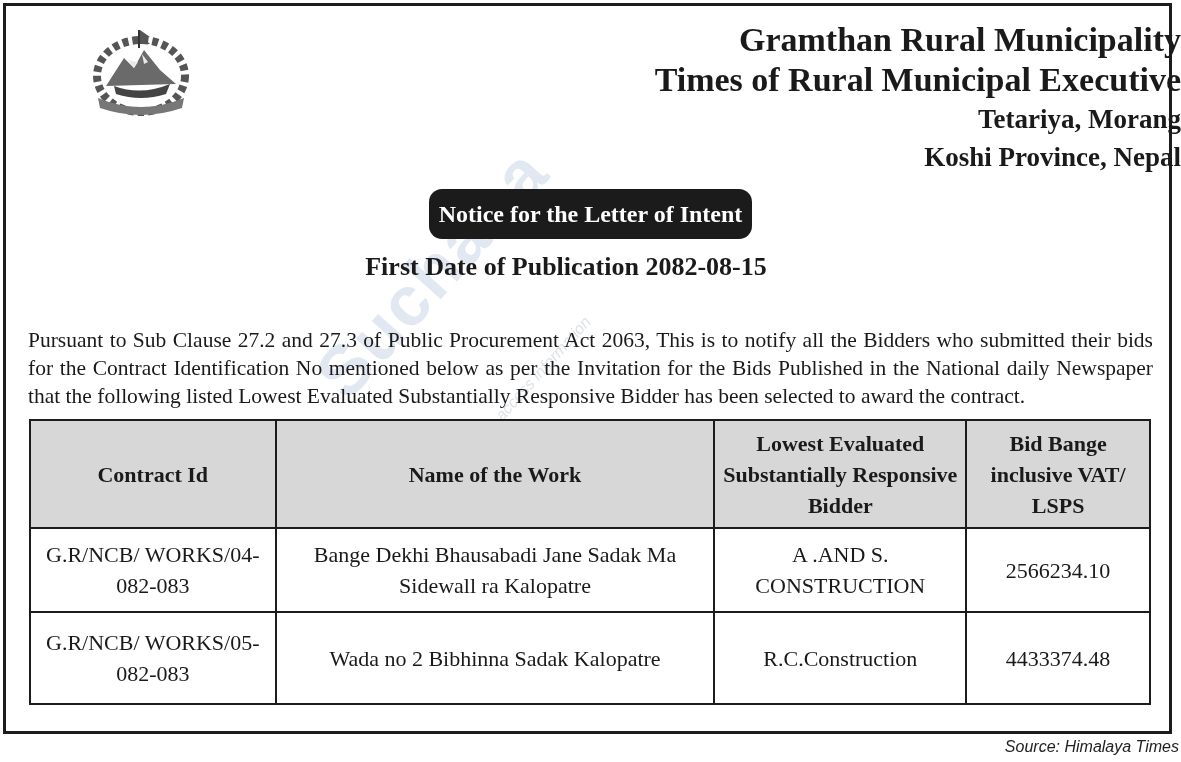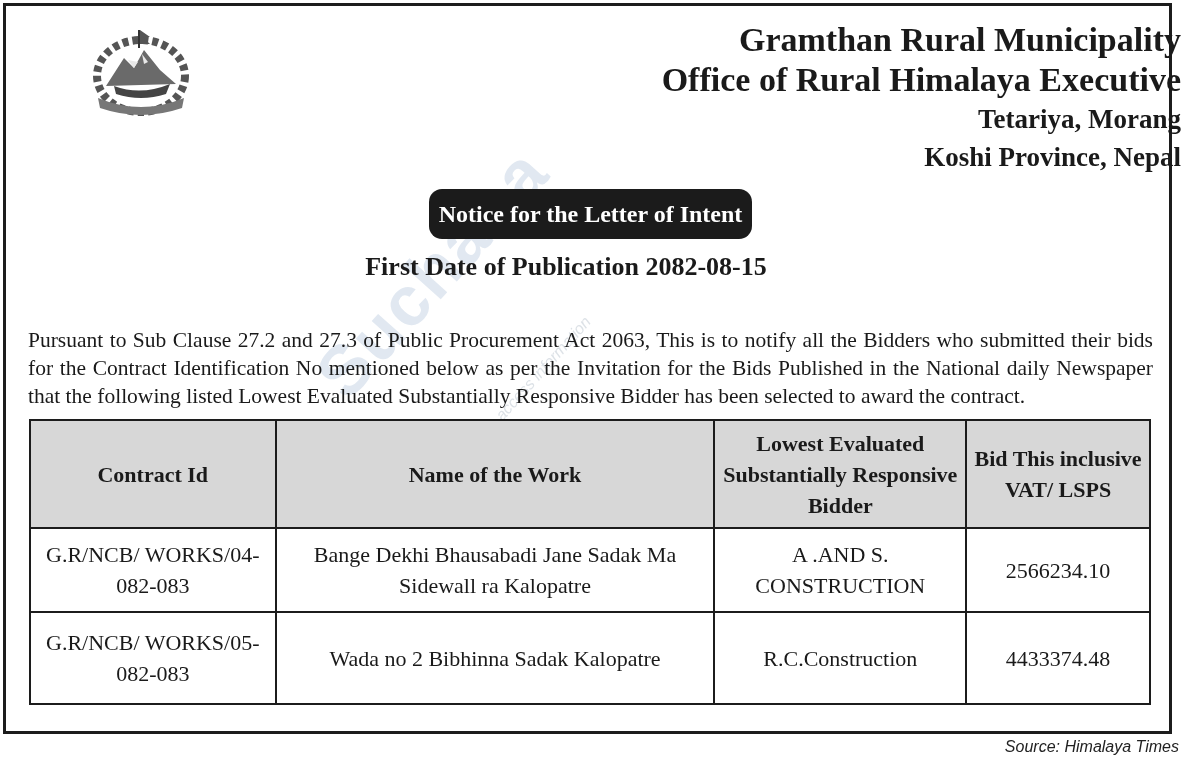--- a/index.html
+++ b/index.html
@@ -36,21 +36,21 @@
   <path d="M20 62 L38 34 L48 44 L58 26 L74 46 L90 60 Z" fill="#6a6a6a"></path>
   <path d="M42 36 L48 44 L52 38 Z M56 30 L62 38 L58 40 Z" fill="#e8e8e8"></path>
   <path d="M28 62 Q55 72 84 60 L80 70 Q55 78 30 70 Z" fill="#444"></path>
   <rect x="52" y="6" width="2" height="18" fill="#333"></rect>
   <path d="M54 6 L64 13 L57 13 L64 20 L54 20 Z" fill="#555"></path>
   <path d="M12 74 Q55 92 98 74 L96 84 Q55 98 14 84 Z" fill="#777"></path>
 </svg>
 
 <div class="header">
   <p class="h1">Gramthan Rural Municipality</p>
-  <p class="h1">Office of Rural Himalaya Executive</p>
+  <p class="h1">Times of Rural Municipal Executive</p>
   <p class="h3">Tetariya, Morang</p>
   <p class="h3">Koshi Province, Nepal</p>
 </div>
 
 <div class="notice-wrap">
   <span class="notice">Notice for the Letter of Intent</span>
 </div>
 
 <div class="pubdate">First Date of Publication 2082-08-15</div>
 
@@ -61,21 +61,21 @@
     <col style="width:246px">
       <col style="width:440px">
       <col style="width:252px">
       <col style="width:184px">
   </colgroup>
   <thead>
     <tr>
       <th>Contract Id</th>
       <th>Name of the Work</th>
       <th>Lowest Evaluated Substantially Responsive Bidder</th>
-      <th>Bid This inclusive VAT/ LSPS</th>
+      <th>Bid Bange inclusive VAT/ LSPS</th>
     </tr>
   </thead>
   <tbody>
     <tr class="r1">
       <td>G.R/NCB/ WORKS/04-082-083</td>
       <td>Bange Dekhi Bhausabadi Jane Sadak Ma Sidewall ra Kalopatre</td>
       <td>A .AND S. CONSTRUCTION</td>
       <td>2566234.10</td>
     </tr>
     <tr class="r2">

